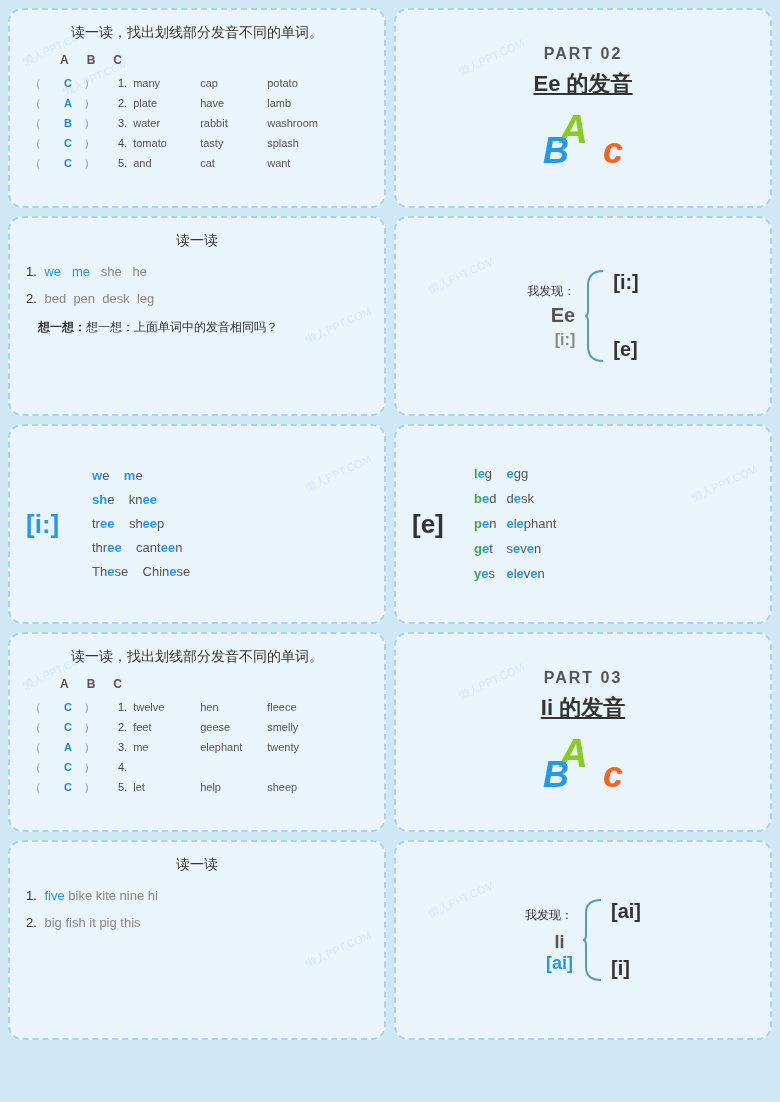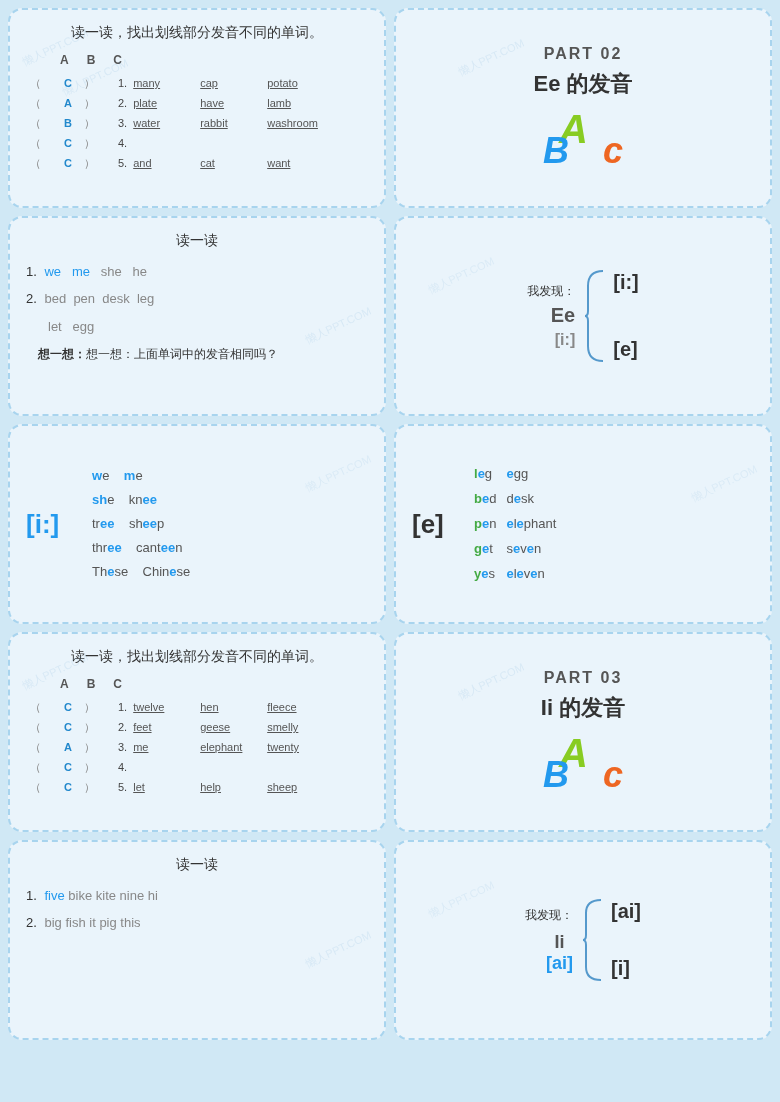--- a/index.html
+++ b/index.html
@@ -50,41 +50,42 @@
       gap: 18px;
       margin-bottom: 4px;
       padding-left: 30px;
     }
     .ex-cols span { font-size: 12px; color: #555; font-weight: bold; }
     .ex-row { display: flex; align-items: center; gap: 6px; font-size: 11px; line-height: 1.8; }
     .ex-row .choice { color: #888; min-width: 28px; }
     .ex-row .answer { color: #2288cc; font-weight: bold; min-width: 14px; }
     .ex-row .words { display: flex; gap: 12px; }
     .ex-row .words span { min-width: 55px; color: #555; }
-    .underline { text-decoration: underline; }
+    .underline { }
 
     
     .part-card {
       display: flex;
       flex-direction: column;
       align-items: center;
       justify-content: center;
     }
     .part-label {
       font-size: 16px;
       font-weight: bold;
       color: #555;
       letter-spacing: 2px;
       margin-bottom: 6px;
     }
     .part-phonics {
       font-size: 22px;
       font-weight: bold;
       color: #333;
       margin-bottom: 8px;
+      text-decoration: underline;
     }
     .abc-stack {
       position: relative;
       width: 80px;
       height: 65px;
     }
     .abc-A {
       position: absolute;
       top: 0; left: 16px;
       font-size: 40px;
@@ -182,20 +183,25 @@
         <span class="underline">water</span>
         <span class="underline">rabbit</span>
         <span class="underline">washroom</span>
       </div>
     </div>
     <div class="ex-row">
       <span class="choice">（</span>
       <span class="answer">C</span>
       <span class="choice">）</span>
       <span>4.</span>
+      <div class="words">
+        <span class="underline">tomato</span>
+        <span class="underline">tasty</span>
+        <span class="underline">splash</span>
+      </div>
     </div>
     <div class="ex-row">
       <span class="choice">（</span>
       <span class="answer">C</span>
       <span class="choice">）</span>
       <span>5.</span>
       <div class="words">
         <span class="underline">and</span>
         <span class="underline">cat</span>
         <span class="underline">want</span>
@@ -220,23 +226,20 @@
 <div class="card read-card">
   <div class="card-title">读一读</div>
   <div class="read-rows">
     <div>
       <span class="row-num">1.</span>
       <span class="blue">we&nbsp;&nbsp; me&nbsp;&nbsp; </span><span style="color:#888">she&nbsp;&nbsp; he</span>
     </div>
     <div>
       <span class="row-num">2.</span>
       <span style="color:#888">bed&nbsp; pen&nbsp; desk&nbsp; leg</span>
-    </div>
-    <div style="padding-left:22px;">
-      <span style="color:#888">let&nbsp;&nbsp; egg</span>
     </div>
   </div>
   <div class="think">
     <span class="bold">想一想：</span><span>想一想：上面单词中的发音相同吗？</span>
   </div>
   <div class="watermark wm3">懒人PPT.COM</div>
 </div>
 
 <div class="card" style="display:flex;align-items:center;justify-content:center;">
   <div style="display:flex;align-items:center;gap:8px;">

